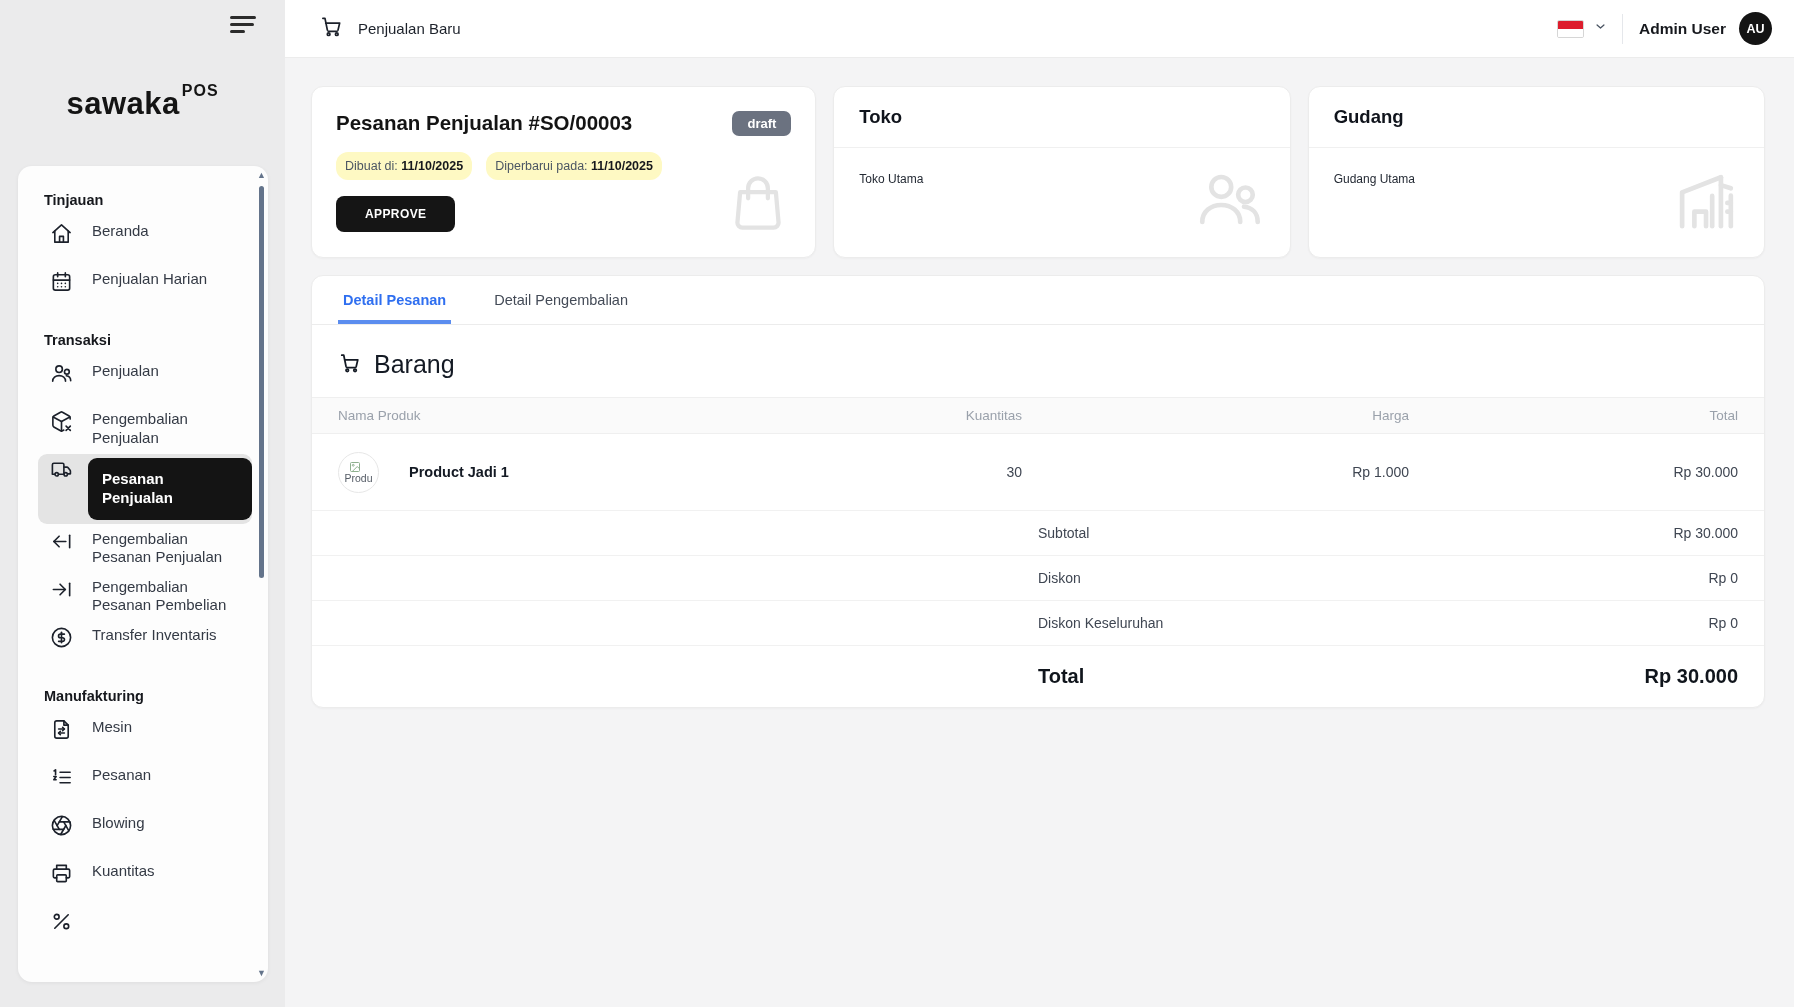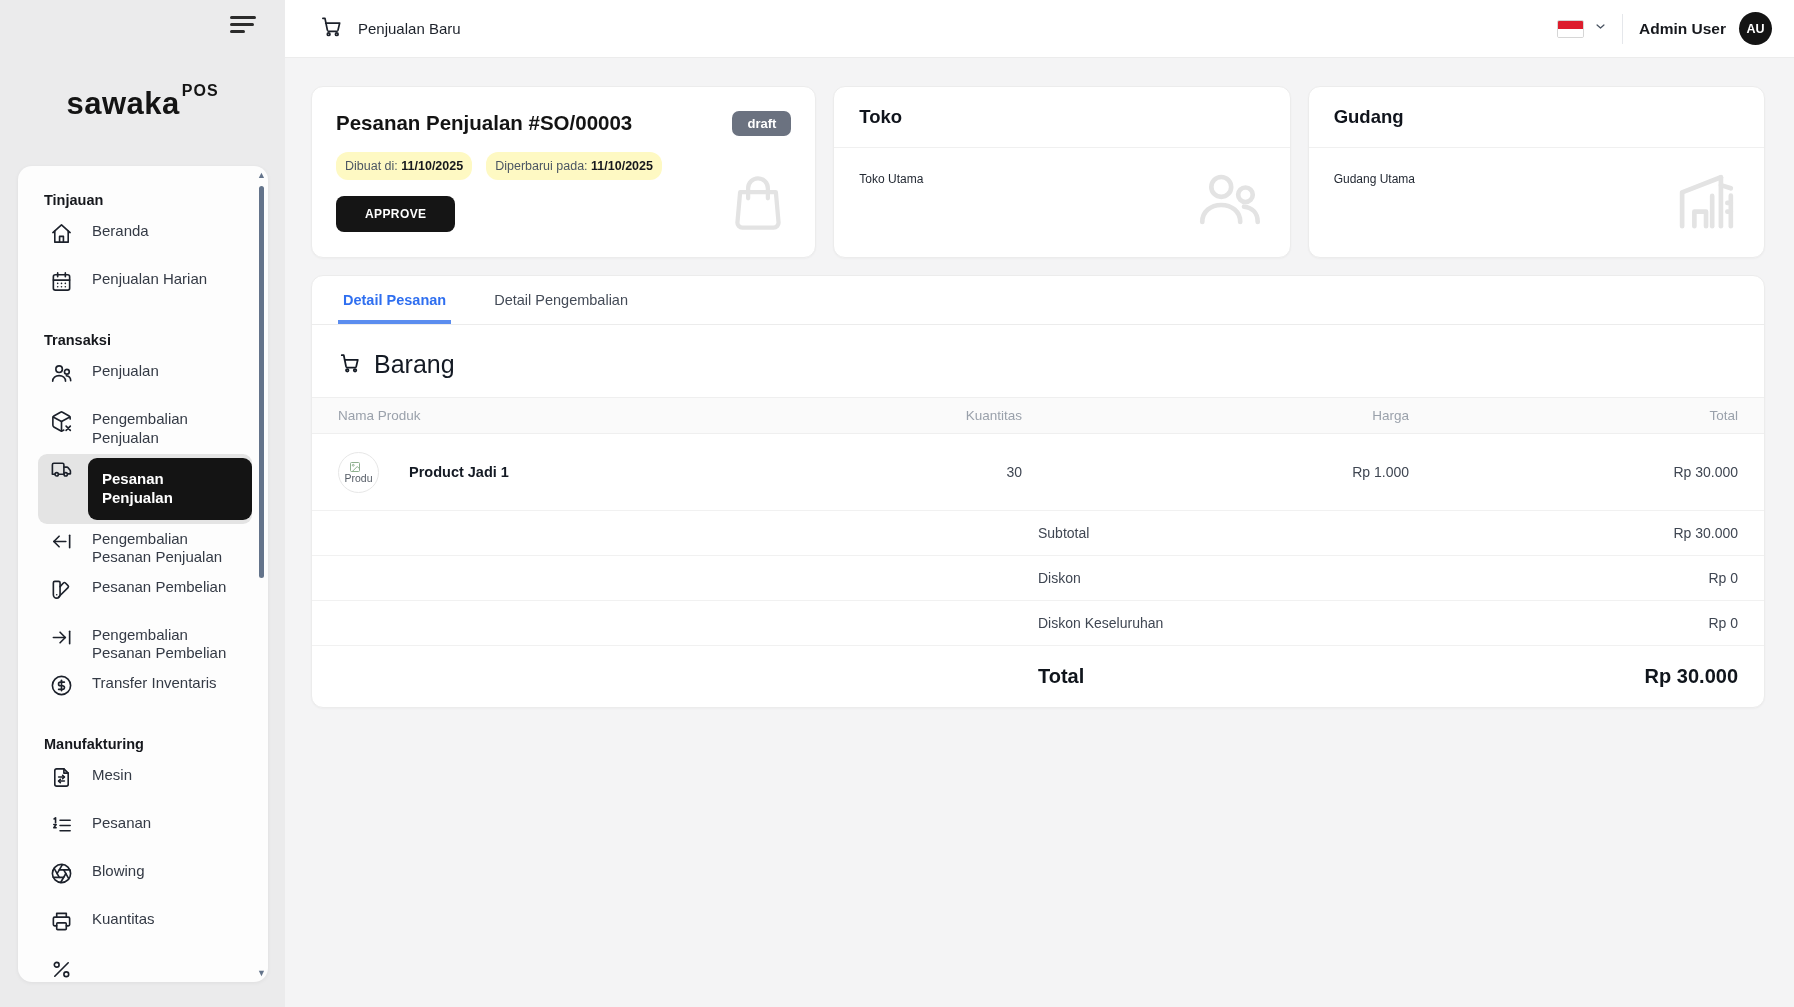--- a/index.html
+++ b/index.html
@@ -167,30 +167,20 @@
         </div>
         <div class="nav-item">
           <span class="nav-icon">
             <svg viewBox="0 0 24 24">
               <path d="M20.5 5.5v13"></path>
               <path d="M4 12h12.5"></path>
               <path d="m9.5 6.5-5.5 5.5 5.5 5.5"></path>
             </svg>
           </span>
           <span class="nav-label">Pengembalian Pesanan Penjualan</span>
-        </div>
-        <div class="nav-item">
-          <span class="nav-icon">
-            <svg viewBox="0 0 24 24">
-              <path d="M10.5 17.5a3.5 3.5 0 0 1-7 0V5a1.5 1.5 0 0 1 1.5-1.5h4A1.5 1.5 0 0 1 10.5 5Z"></path>
-              <path d="M10.5 9 14 5.2a1.5 1.5 0 0 1 2.1 0l2.7 2.7a1.5 1.5 0 0 1 0 2.1L8.7 20.1"></path>
-              <path d="M7 17.5h.01"></path>
-            </svg>
-          </span>
-          <span class="nav-label">Pesanan Pembelian</span>
         </div>
         <div class="nav-item">
           <span class="nav-icon">
             <svg viewBox="0 0 24 24">
               <path d="M20.5 5.5v13"></path>
               <path d="M3.5 12H16"></path>
               <path d="m10.5 6.5 5.5 5.5-5.5 5.5"></path>
             </svg>
           </span>
           <span class="nav-label">Pengembalian Pesanan Pembelian</span>

